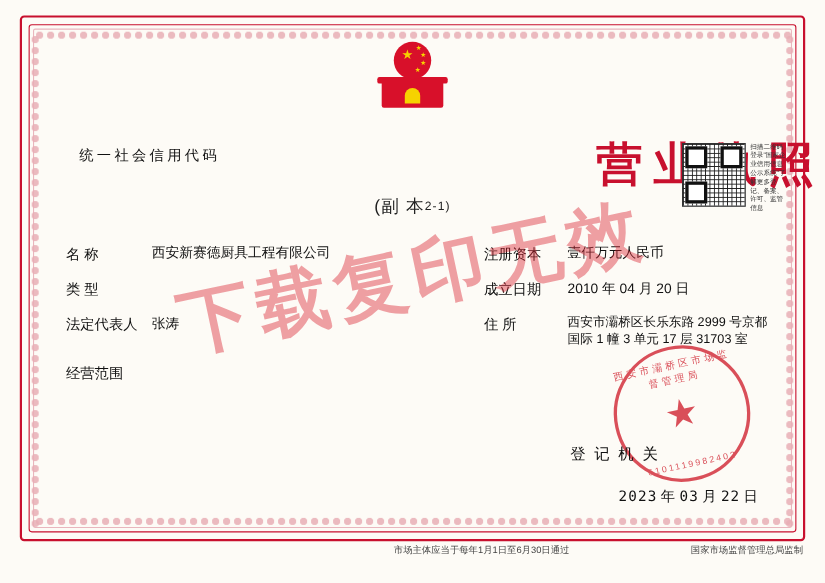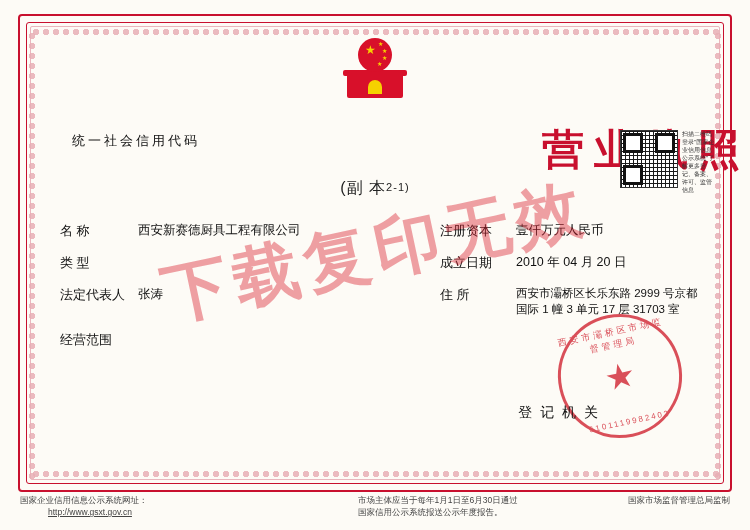--- a/index.html
+++ b/index.html
@@ -469,28 +469,26 @@
   </div>
 
   <div class="seal">
     <div class="seal-text">西安市灞桥区市场监督管理局</div>
     <div class="seal-star">★</div>
     <div class="seal-text-bottom">6101119982402</div>
   </div>
 
   <div class="authority">登 记 机 关</div>
 
+  <div class="date-line">
+    <span class="num">2023</span><span>年</span><span class="num">03</span><span>月</span><span class="num">22</span><span>日</span>
+  </div>
 
   <div class="watermark">下载复印无效</div>
 
   <div class="footer">
-    <div class="f-left">
-      <div>国家企业信用信息公示系统网址：</div>
-      <div class="url">http://www.gsxt.gov.cn</div>
-    </div>
     <div class="f-mid">
       <div>市场主体应当于每年1月1日至6月30日通过</div>
-      <div>国家信用公示系统报送公示年度报告。</div>
     </div>
     <div class="f-right">国家市场监督管理总局监制</div>
   </div>
 
 </div>
 
 </body></html>

